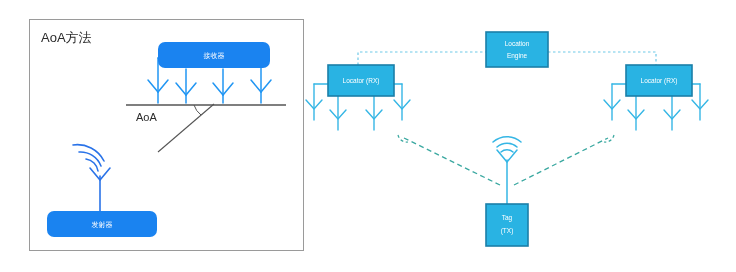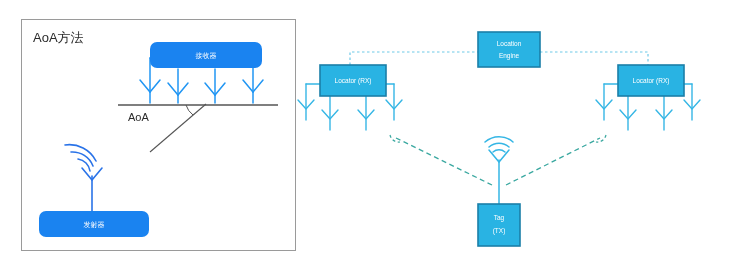--- a/index.html
+++ b/index.html
@@ -9,21 +9,21 @@
   }
   body {
     width: 736px;
     height: 272px;
     font-family: "Liberation Sans", sans-serif;
     position: relative;
     overflow: hidden;
   }
   #stage {
     position: absolute;
-    left: 0; top: 0;
+    left: 8px; top: 0;
     width: 612px;
     height: 272px;
   }
   svg.layer {
     position: absolute;
     left: 0; top: 0;
     width: 736px;
     height: 272px;
   }
   .box-label {

